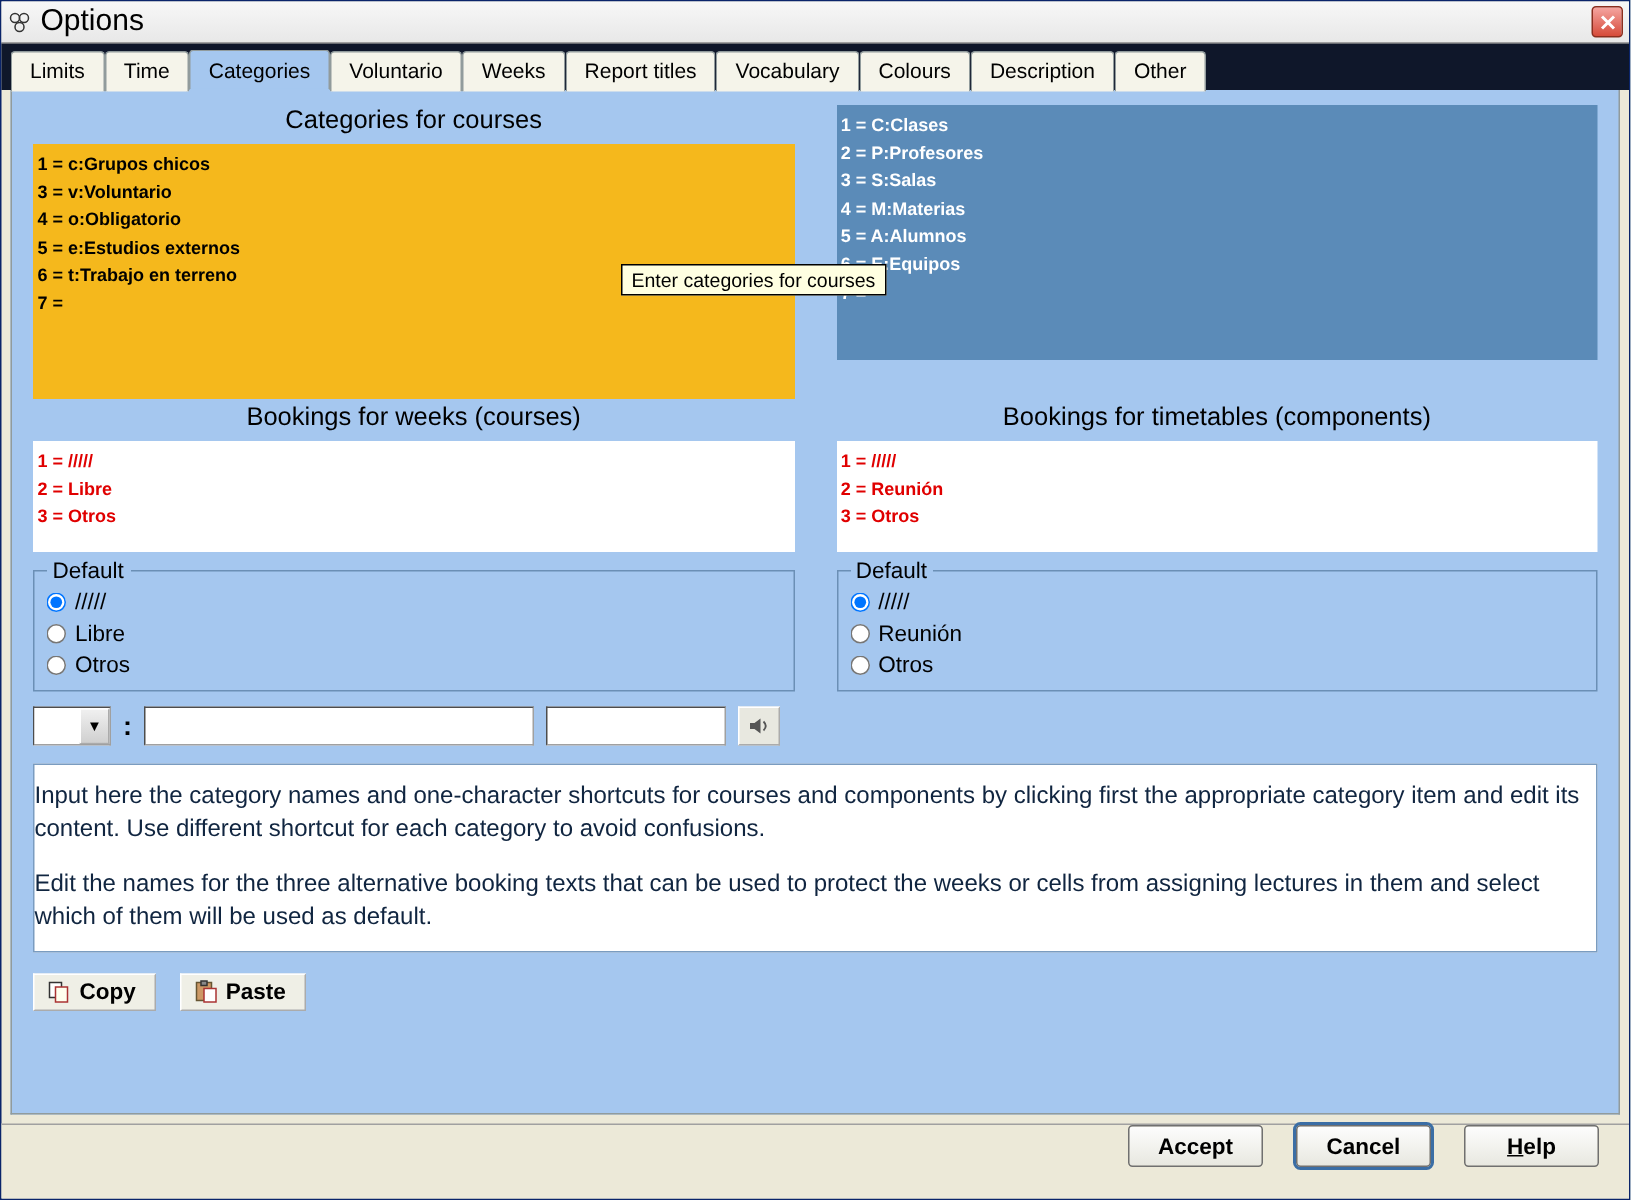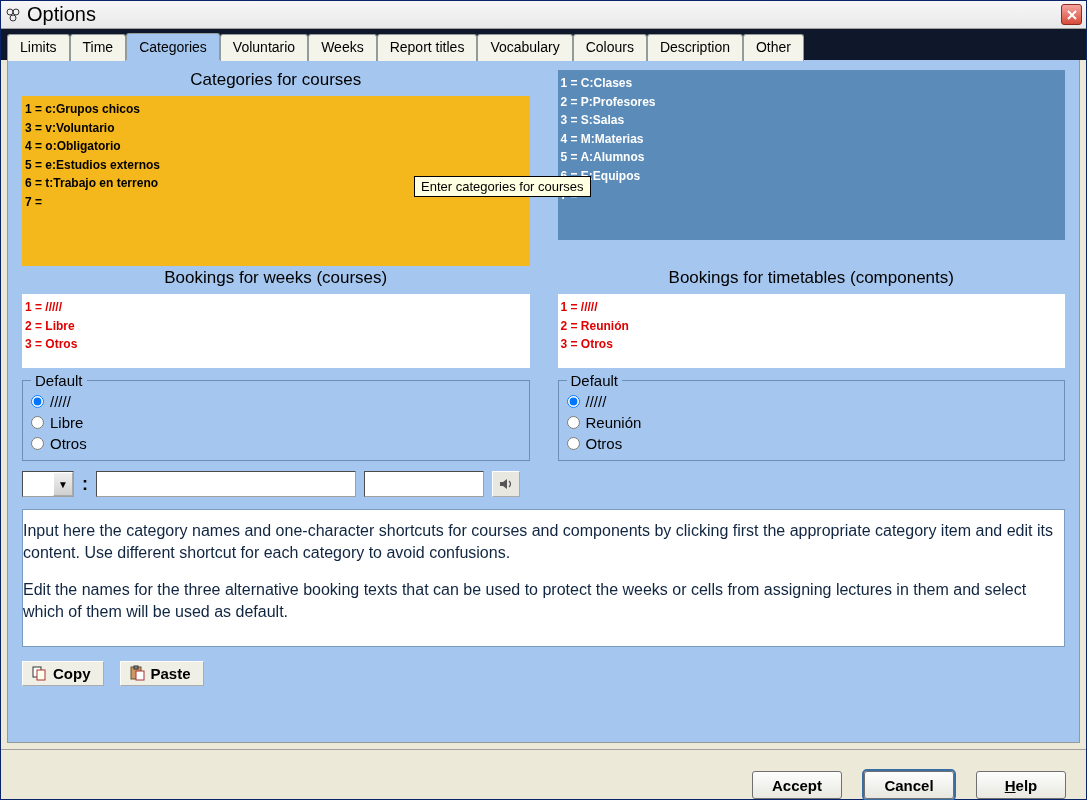--- a/index.html
+++ b/index.html
@@ -163,21 +163,21 @@
 .help-text {
   background: #ffffff;
   border: 1px solid #7a9cc0;
   margin-top: 12px;
   padding: 10px 0;
   font-size: 16px;
   line-height: 1.4;
   color: #102540;
 }
 .help-text p { margin-bottom: 14px; }
-.help-text p:last-child { margin-bottom: 12px; }
+.help-text p:last-child { margin-bottom: 0; }
 .copy-paste-row {
   display: flex;
   gap: 16px;
   margin-top: 14px;
 }
 .tool-btn {
   border: 1px outset #fff;
   background: #efefe6;
   padding: 3px 12px 3px 8px;
   font-size: 15px;
@@ -186,21 +186,21 @@
   align-items: flex-start;
   gap: 6px;
   cursor: pointer;
 }
 .footer {
   height: 50px;
   background: #ece9d8;
   border-top: 1px solid #a0a0a0;
   display: flex;
   justify-content: flex-end;
-  align-items: flex-end;
+  align-items: flex-start;
   padding: 0 20px;
   gap: 22px;
 }
 .footer-btn {
   min-width: 90px;
   height: 28px;
   border: 1px solid #707070;
   background: linear-gradient(#fdfdfd, #e8e8e0);
   font-size: 15px;
   font-weight: bold;

